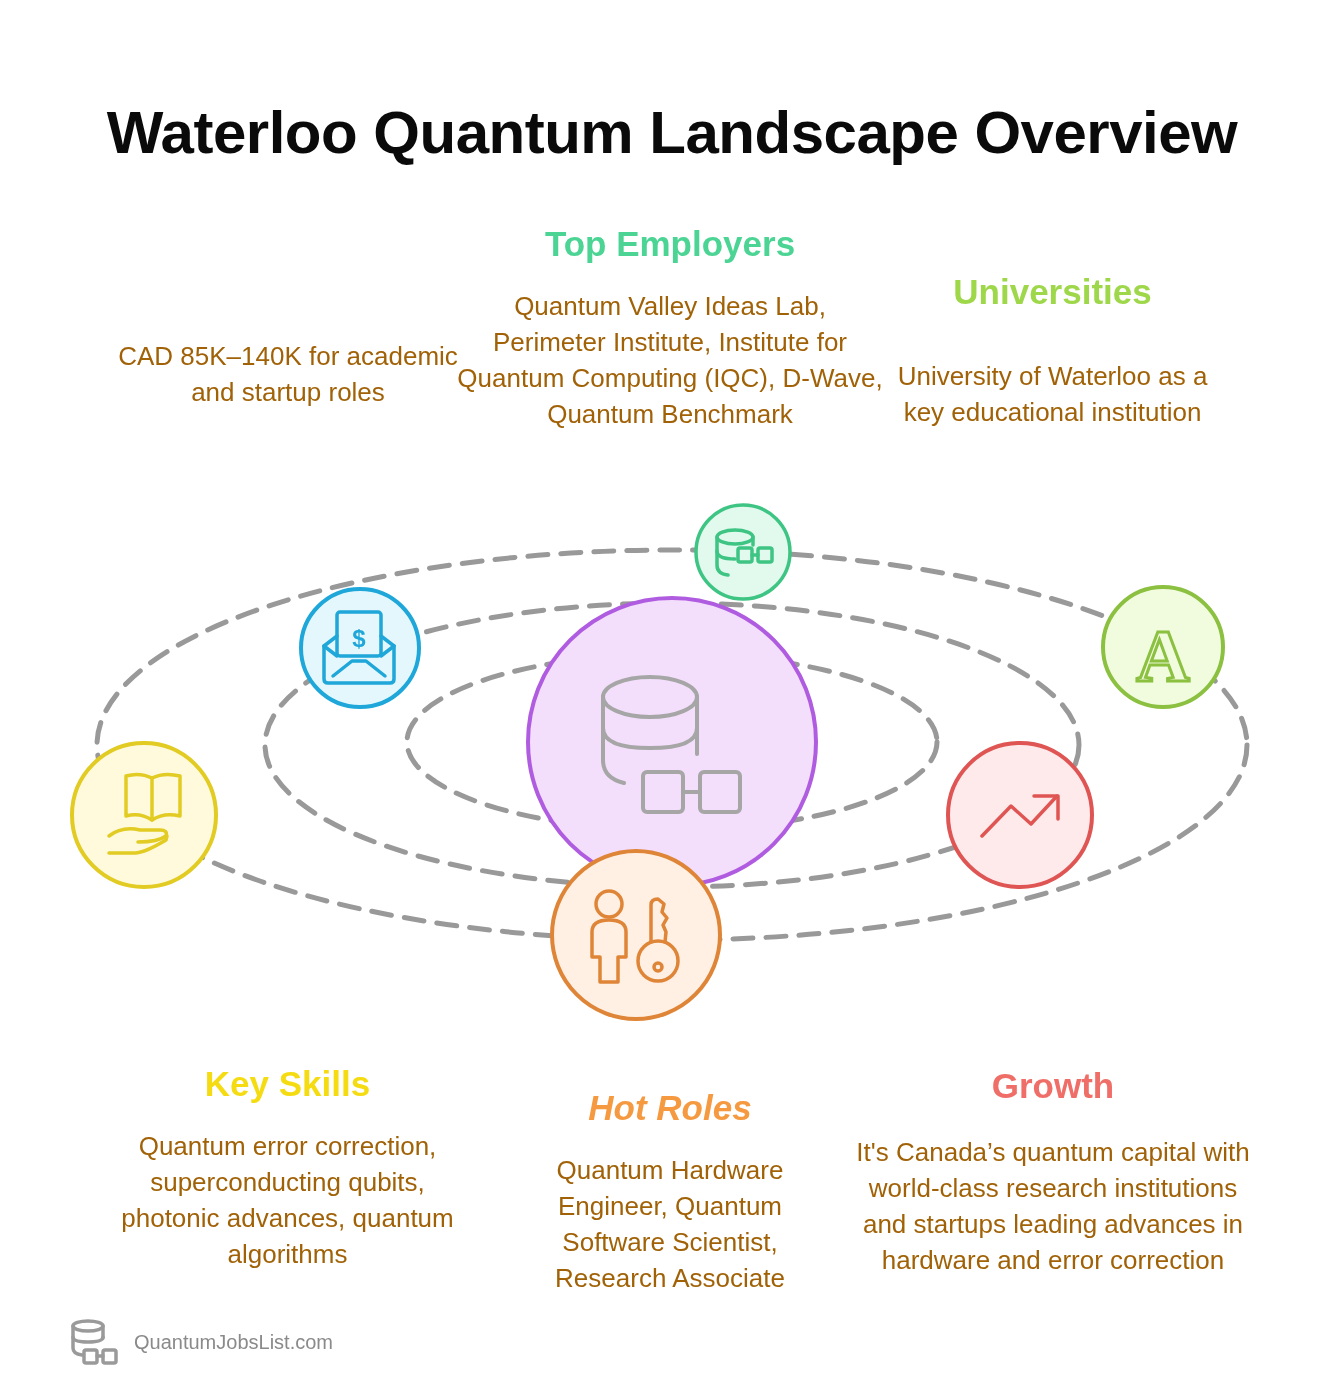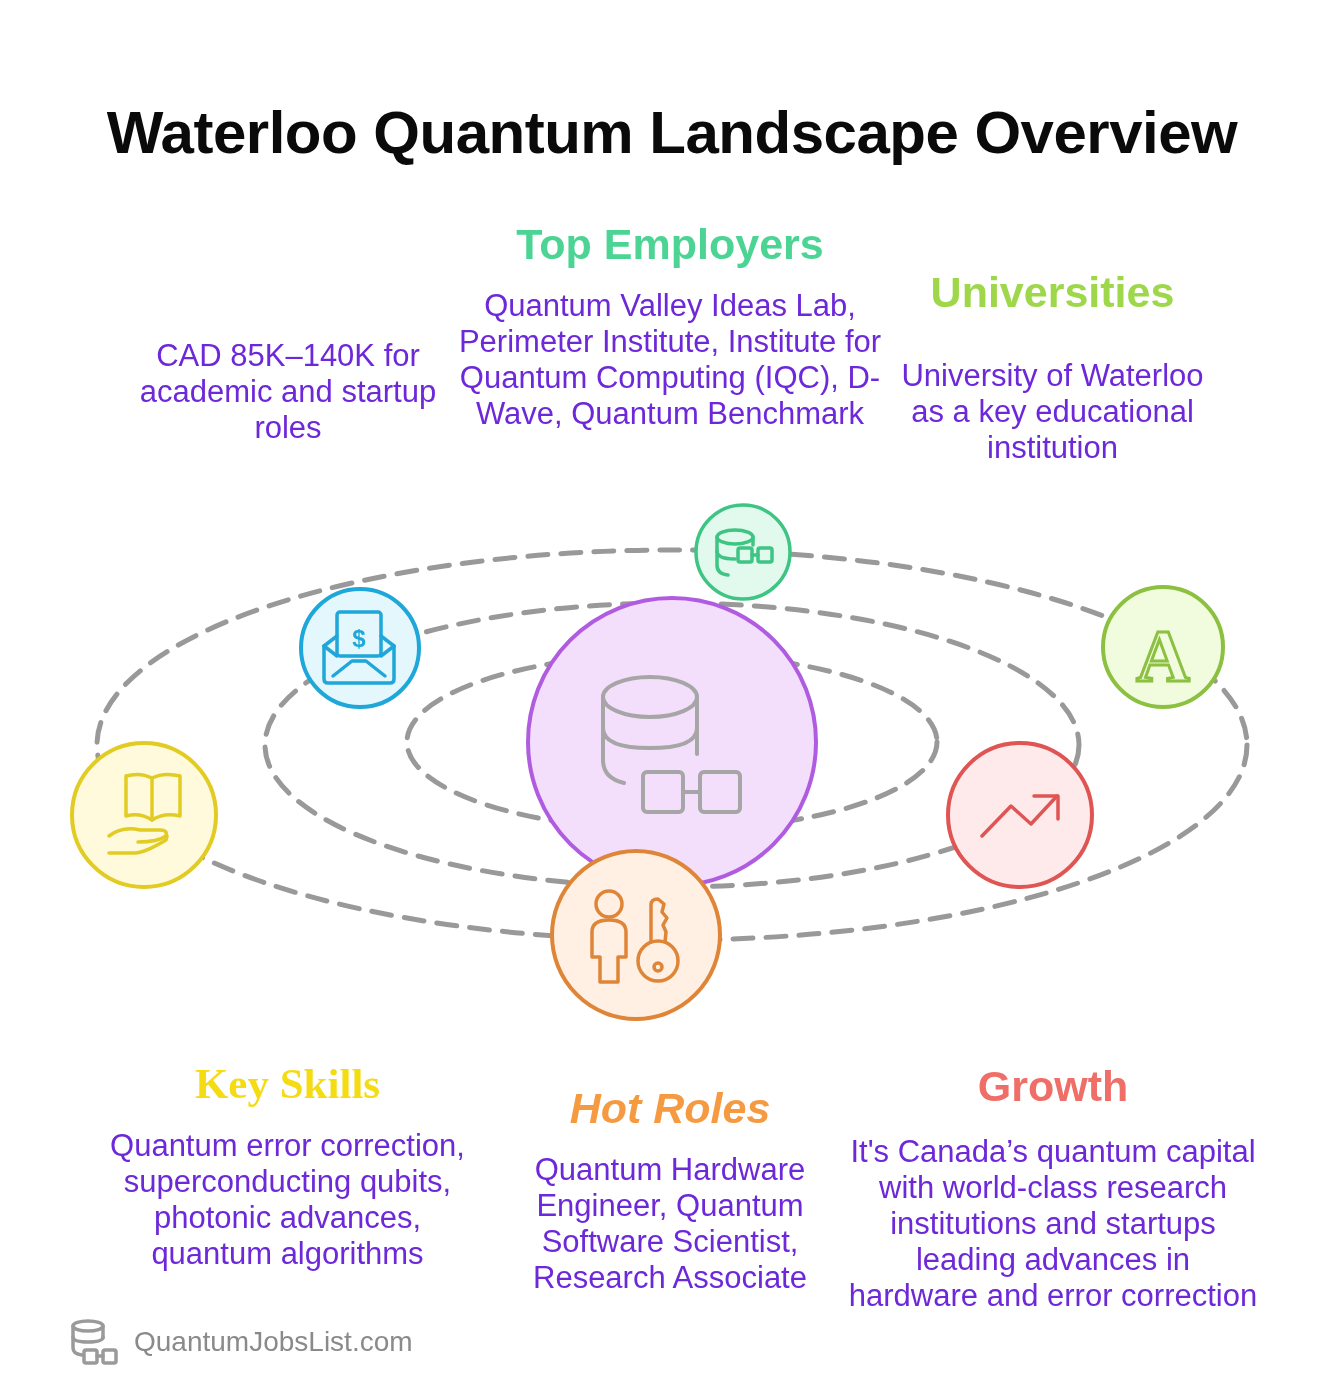--- a/index.html
+++ b/index.html
@@ -1,25 +1,25 @@
 <!DOCTYPE html>
 <html><head>
 <meta charset="utf-8">
 <style>
   html, body { margin: 0; padding: 0; background: #ffffff; }
   body { width: 1344px; height: 1396px; position: relative; overflow: hidden;
          font-family: "Liberation Sans", sans-serif; color: #111; }
   .title { position: absolute; left: 0; top: 98px; width: 1344px; text-align: center;
            font-size: 60px; font-weight: bold; color: #0a0a0a; letter-spacing: -0.5px; }
   .block { position: absolute; text-align: center; }
-  .block .heading { font-weight: bold; font-size: 43px; margin: 0; line-height: 44px; }
-  .block .body { font-size: 31px; line-height: 36px; color: #6d28d9; margin-top: 20px; }
+  .block .heading { font-weight: bold; font-size: 35px; margin: 0; line-height: 44px; }
+  .block .body { font-size: 26px; line-height: 36px; color: #a16207; margin-top: 20px; }
   svg.diagram { position: absolute; left: 0; top: 0; }
   .footer { position: absolute; left: 68px; top: 1318px; display: flex; align-items: center; gap: 14px; }
-  .footer .brand { font-size: 28px; color: #8a8a8a; }
+  .footer .brand { font-size: 20px; color: #8a8a8a; }
 </style>
 </head>
 <body>
 
 <div class="title">Waterloo Quantum Landscape Overview</div>
 
 <div class="block" style="left:98px; top:318px; width:380px;">
   <div class="body" style="padding:0 20px;">CAD 85K–140K for academic and startup roles</div>
 </div>
 
@@ -27,21 +27,21 @@
   <div class="heading" style="color:#4CD494;">Top Employers</div>
   <div class="body" style="margin-top:22px;">Quantum Valley Ideas Lab, Perimeter Institute, Institute for Quantum Computing (IQC), D-Wave, Quantum Benchmark</div>
 </div>
 
 <div class="block" style="left:895px; top:270px; width:315px;">
   <div class="heading" style="color:#9ED84A;">Universities</div>
   <div class="body" style="margin-top:44px;">University of Waterloo as a key educational institution</div>
 </div>
 
 <div class="block" style="left:105px; top:1062px; width:365px;">
-  <div class="heading" style="color:#F5DC12;font-family:Liberation Serif, serif;">Key Skills</div>
+  <div class="heading" style="color:#F5DC12;">Key Skills</div>
   <div class="body" style="margin-top:22px;">Quantum error correction, superconducting qubits, photonic advances, quantum algorithms</div>
 </div>
 
 <div class="block" style="left:525px; top:1086px; width:290px;">
   <div class="heading" style="color:#F59A40;font-style:italic;">Hot Roles</div>
   <div class="body" style="margin-top:22px;">Quantum Hardware Engineer, Quantum Software Scientist, Research Associate</div>
 </div>
 
 <div class="block" style="left:848px; top:1064px; width:410px;">
   <div class="heading" style="color:#F06E68;">Growth</div>

